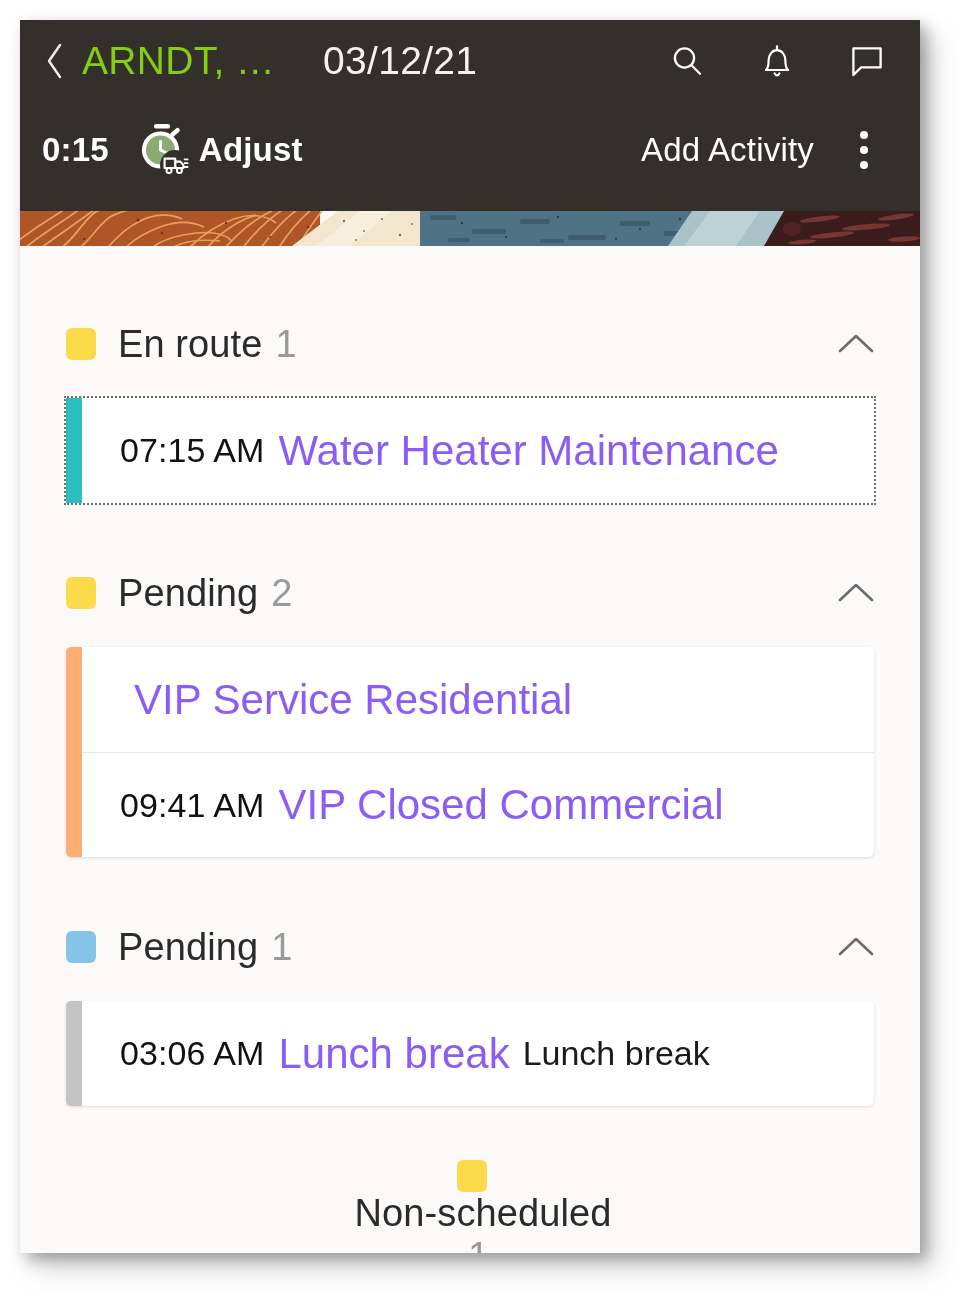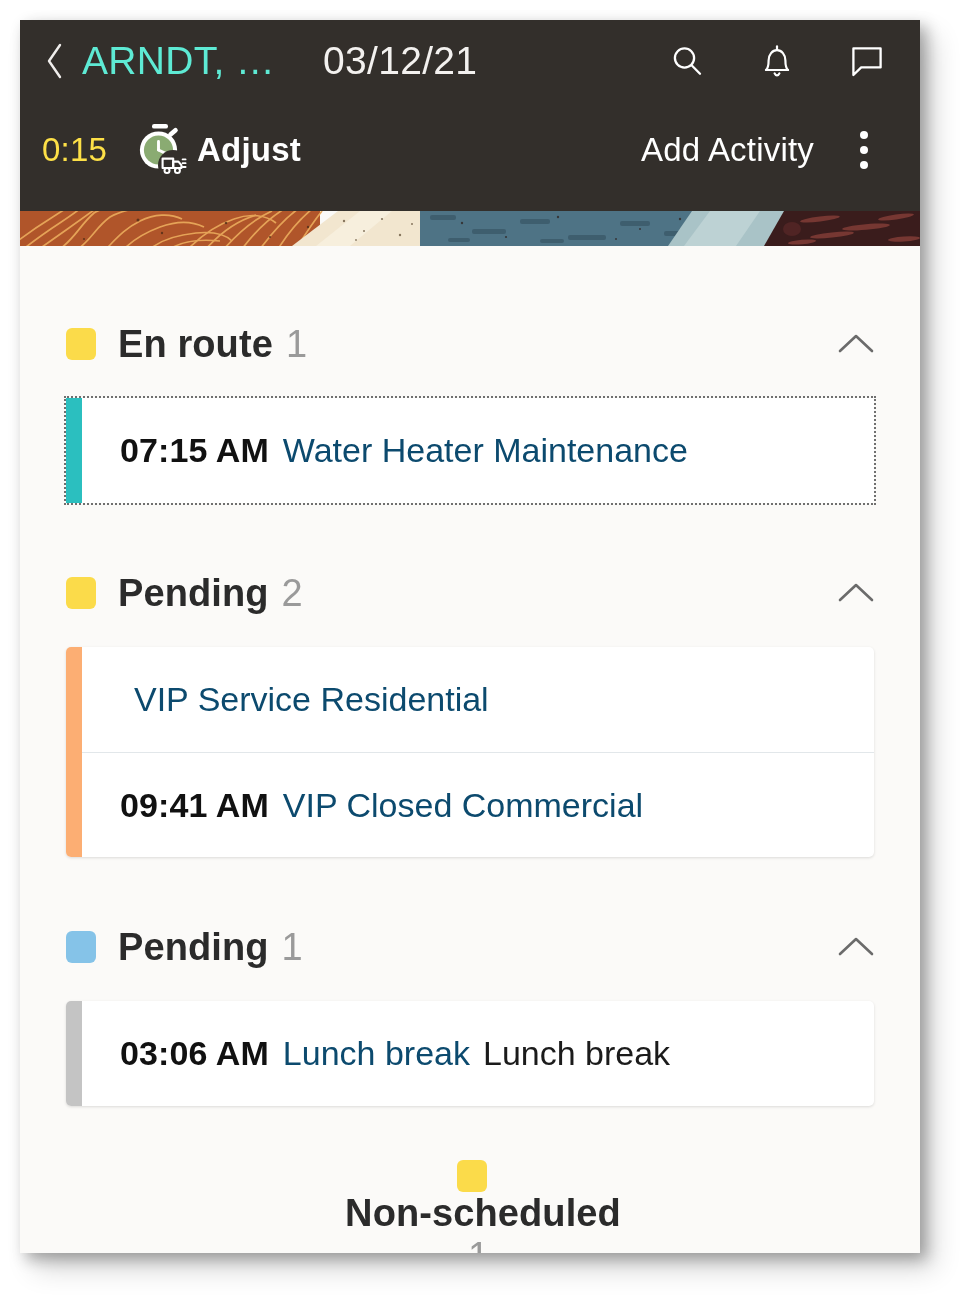--- a/index.html
+++ b/index.html
@@ -56,21 +56,21 @@
     flex: 1 1 auto;
     min-width: 0;
   }
 
   .cust-name {
     font-size: 39px;
     font-weight: 300;
     letter-spacing: 0.3px;
     margin-left: 14px;
     white-space: nowrap;
-    color: #5eead4;
+    color: #84cc16;
   }
 
   .date-label {
     font-size: 39px;
     font-weight: 300;
     letter-spacing: 0.3px;
     margin-left: 48px;
     white-space: nowrap;
     color: #f3f1ef;
   }
@@ -97,22 +97,22 @@
     height: 110px;
     display: flex;
     align-items: center;
     padding: 0 28px 0 22px;
     position: relative;
     top: -6px;
   }
 
   .timer-val {
     font-size: 33px;
-    font-weight: 400;
-    color: #fde047;
+    font-weight: 700;
+    color: #ffffff;
     letter-spacing: 0.2px;
   }
 
   .timer-icon {
     width: 62px;
     height: 62px;
     margin-left: 22px;
     margin-right: 6px;
     flex: 0 0 auto;
     cursor: pointer;
@@ -185,21 +185,21 @@
 
   .swatch {
     width: 30px;
     height: 32px;
     border-radius: 6px;
     flex: 0 0 auto;
   }
 
   .group-title {
     font-size: 38px;
-    font-weight: 700;
+    font-weight: 400;
     color: #2b2b2b;
     margin-left: 22px;
     letter-spacing: 0.1px;
     white-space: nowrap;
   }
 
   .group-count {
     font-size: 38px;
     font-weight: 400;
     color: #9a9a9a;
@@ -249,30 +249,30 @@
     height: 105px;
     display: flex;
     align-items: center;
     padding: 0 26px 0 38px;
     cursor: pointer;
   }
   .row + .row { border-top: 1px solid #e2e7ea; }
 
   .row-time {
     font-size: 34px;
-    font-weight: 700;
+    font-weight: 400;
     color: #111111;
     letter-spacing: 0.1px;
     white-space: nowrap;
   }
 
   .row-link {
-    font-size: 34px;
+    font-size: 42px;
     font-weight: 400;
-    color: #0c4a6e;
+    color: #8b5cf6;
     margin-left: 14px;
     white-space: nowrap;
     cursor: pointer;
   }
 
   .row-sub {
     font-size: 34px;
     font-weight: 400;
     color: #1b1b1b;
     margin-left: 13px;

